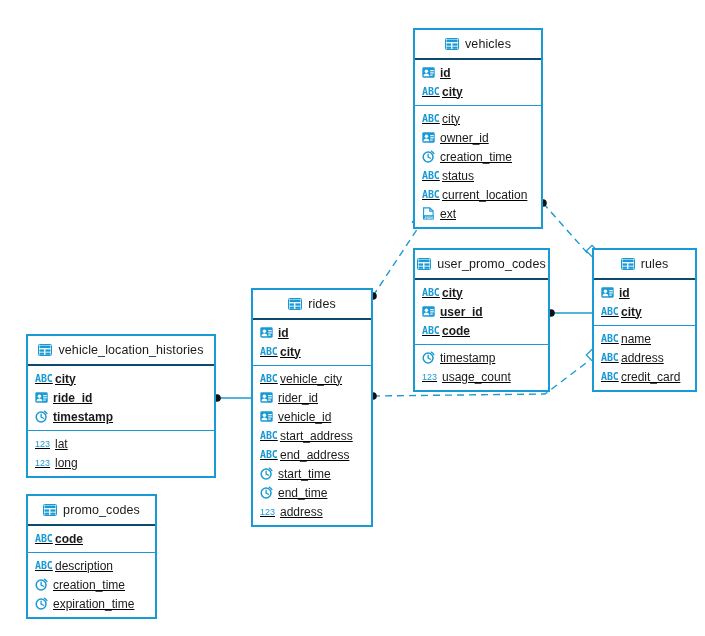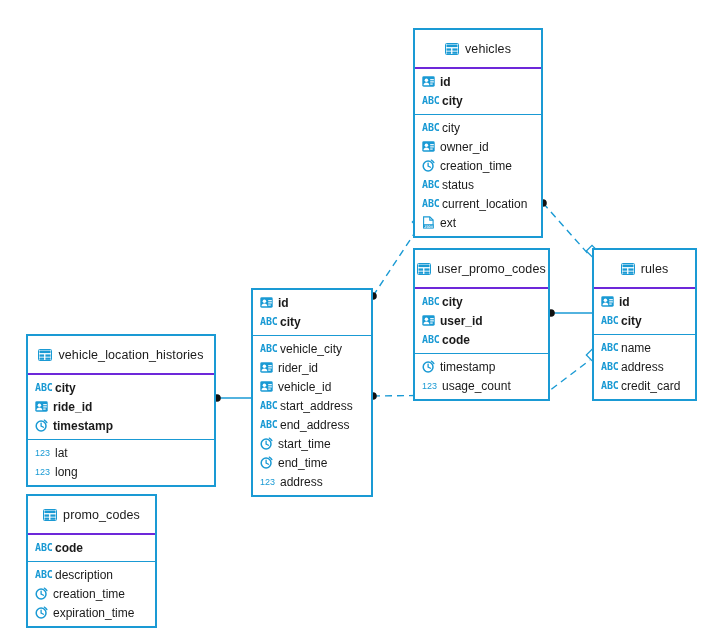--- a/index.html
+++ b/index.html
@@ -13,31 +13,31 @@
 
   svg#edges{position:absolute;left:0;top:0;width:705px;height:636px;pointer-events:none;}
 
   .entity{
     position:absolute;
     background:#ffffff;
     border:2px solid #1a9ad4;
     box-sizing:border-box;
   }
   .ent-header{
-    height:39px;
+    height:30px;
     display:flex;align-items:center;justify-content:center;
     gap:6px;
-    border-bottom:2px solid #6d28d9;
+    border-bottom:2px solid #0c4a6e;
     background:#ffffff;
     box-sizing:border-box;
   }
   .ent-title{
     font-size:12.5px;color:#1a1a1a;letter-spacing:.1px;white-space:nowrap;
   }
-  .sect{padding:3px 12px 4px 0;box-sizing:border-box;}
+  .sect{padding:3px 12px 4px 0;box-sizing:border-box;text-decoration:underline;}
   .sect.pk{border-bottom:1.5px solid #1a9ad4;}
   .row{
     display:flex;align-items:center;gap:5px;
     height:19px;padding:0 7px;box-sizing:border-box;
     font-size:12px;color:#1a1a1a;white-space:nowrap;
   }
   .row.bold .lbl{font-weight:bold;}
   .lbl{line-height:1;}
 
   
@@ -287,20 +287,33 @@
         </div>
         <div class="row">
           <span style="display: flex; align-items: center;">
             <span class="abc">ABC</span>
           </span>
           <span class="lbl">credit_card</span>
         </div>
       </div>
     </div>
     <div class="entity" style="left: 251px; top: 288px; width: 122px;">
+      <div class="ent-header">
+        <span style="display: flex; align-items: center;">
+          <svg viewBox="0 0 14 12" class="ico ico-tbl">
+            <rect x="0.5" y="0.5" width="13" height="11" rx="1" fill="none" stroke="#1a9ad4" stroke-width="1"></rect>
+            <rect x="1.5" y="1.5" width="11" height="2.6" fill="#1a9ad4"></rect>
+            <rect x="1.5" y="5.4" width="4.6" height="2.3" fill="#1a9ad4"></rect>
+            <rect x="7.4" y="5.4" width="5.1" height="2.3" fill="#1a9ad4"></rect>
+            <rect x="1.5" y="8.6" width="4.6" height="2.2" fill="#1a9ad4"></rect>
+            <rect x="7.4" y="8.6" width="5.1" height="2.2" fill="#1a9ad4"></rect>
+          </svg>
+        </span>
+        <span class="ent-title">rides</span>
+      </div>
       <div class="sect pk">
         <div class="row bold">
           <span style="display: flex; align-items: center;">
             <svg viewBox="0 0 13 13" class="ico">
               <rect x="0.3" y="1.3" width="12.4" height="10.4" rx="1.4" fill="#1a9ad4"></rect>
               <circle cx="4.4" cy="5.2" r="1.75" fill="#ffffff"></circle>
               <path d="M1.5 10.2c0-1.7 1.3-2.7 2.9-2.7s2.9 1 2.9 2.7z" fill="#ffffff"></path>
               <rect x="8.2" y="4.1" width="3.6" height="1.15" fill="#ffffff"></rect>
               <rect x="8.2" y="6.3" width="3.6" height="1.15" fill="#ffffff"></rect>
               <rect x="8.2" y="8.5" width="2.5" height="1.15" fill="#ffffff"></rect>

